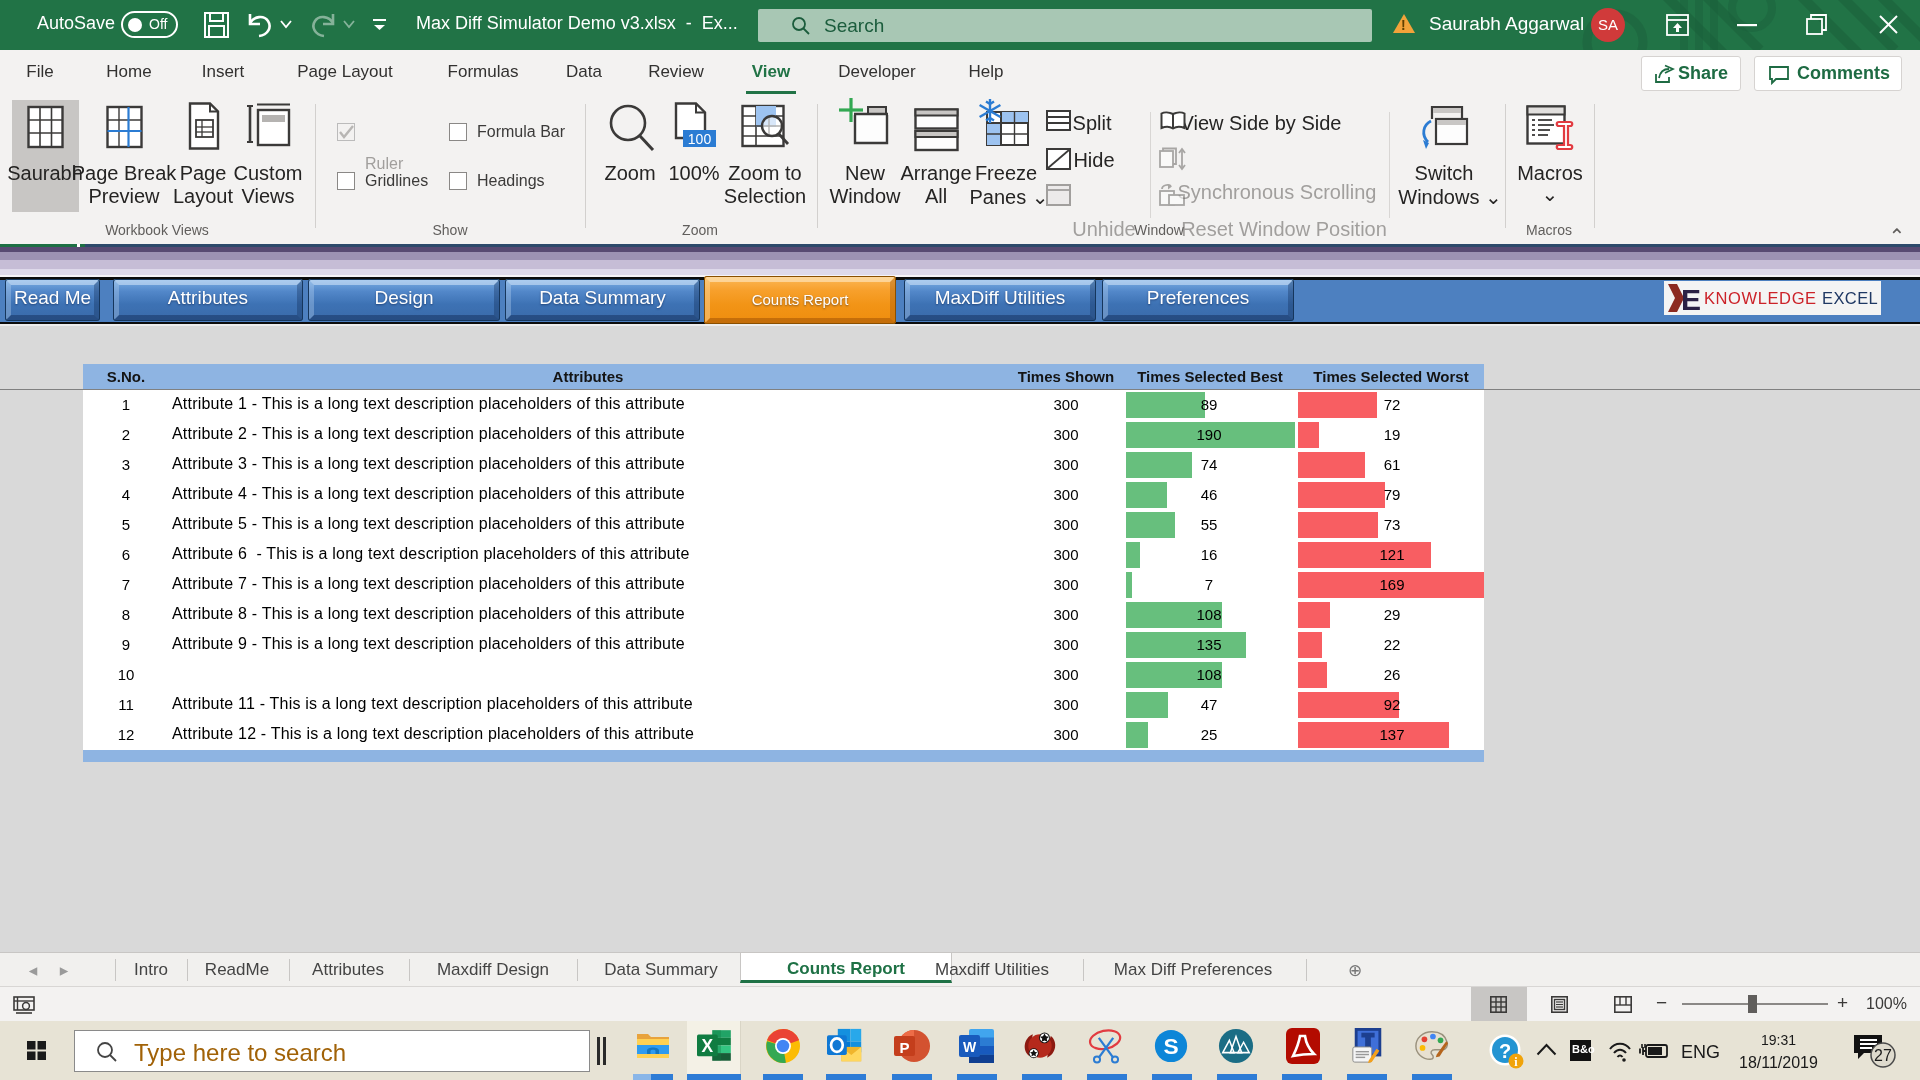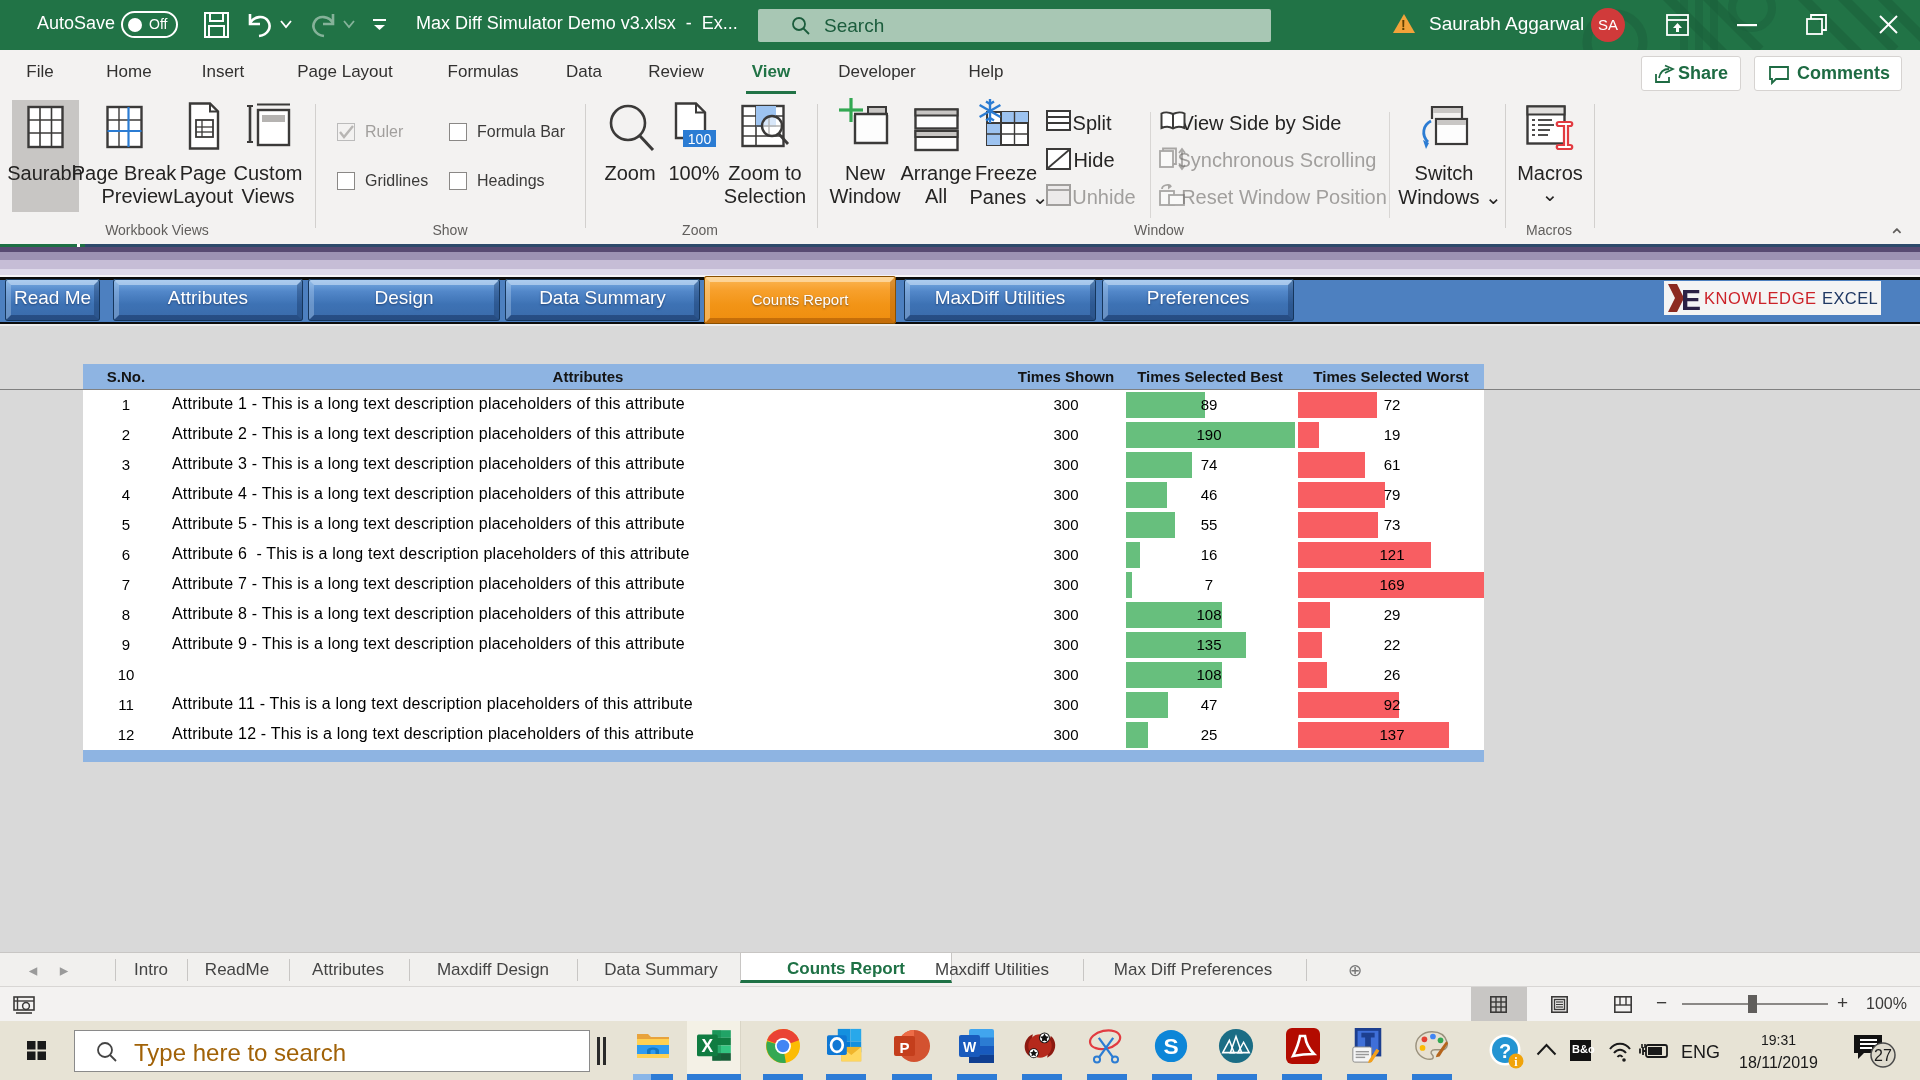--- a/index.html
+++ b/index.html
@@ -6,21 +6,21 @@
 html,body { width:1920px; height:1080px; overflow:hidden; }
 body { font-family:"Liberation Sans", sans-serif; position:relative; background:#d9d9d9; }
 .abs { position:absolute; }
 
 
 #titlebar { position:absolute; left:0; top:0; width:1920px; height:50px; background:#217346; color:#fff; }
 #titlebar .txt { position:absolute; font-size:18px; color:#fff; white-space:nowrap; }
 #autosave-toggle { position:absolute; left:121px; top:11px; width:57px; height:27px; border:2px solid #fff; border-radius:14px; }
 #autosave-toggle .dot { position:absolute; left:5px; top:4.5px; width:14px; height:14px; background:#fff; border-radius:50%; }
 #autosave-toggle .off { position:absolute; left:26px; top:3px; font-size:14px; color:#fff; }
-#searchbox { position:absolute; left:758px; top:9px; width:513px; height:33px; background:#a8c7b4; border-radius:2px; }
+#searchbox { position:absolute; left:758px; top:9px; width:614px; height:33px; background:#a8c7b4; border-radius:2px; }
 #searchbox .mag { position:absolute; left:33px; top:7px; }
 #searchbox .stxt { position:absolute; left:66px; top:6px; font-size:19px; color:#1b5c3c; }
 .sa-circle { position:absolute; left:1591px; top:8px; width:34px; height:34px; border-radius:50%; background:#d03a3a; color:#fff; font-size:15px; text-align:center; line-height:34px; }
 .warn { position:absolute; left:1393px; top:14px; width:0; height:0; border-left:11px solid transparent; border-right:11px solid transparent; border-bottom:19px solid #f2a33a; }
 .warn:after { content:"!"; position:absolute; left:-3px; top:3px; font-size:14px; font-weight:bold; color:#604000; }
 
 
 #tabrow { position:absolute; left:0; top:50px; width:1920px; height:46px; background:#f3f2f1; }
 #tabrow .tab { position:absolute; top:12px; font-size:17px; color:#323130; transform:translateX(-50%); white-space:nowrap; }
 #tabrow .sel { color:#217346; font-weight:bold; }
@@ -29,21 +29,21 @@
 
 
 #ribbon { position:absolute; left:0; top:96px; width:1920px; height:148px; background:#f3f2f1; }
 #ribbon .lbl { position:absolute; font-size:20px; color:#252423; transform:translateX(-50%); white-space:nowrap; }
 #ribbon .glbl { position:absolute; top:126px; font-size:14px; color:#605e5c; transform:translateX(-50%); white-space:nowrap; }
 #ribbon .gdiv { position:absolute; top:8px; width:1px; height:124px; background:#d2d0ce; }
 #ribbon .gdiv2 { position:absolute; top:16px; width:1px; height:106px; background:#d8d6d4; }
 #normalbtn { position:absolute; left:12px; top:4px; width:67px; height:112px; background:#c8c6c4; }
 .cb { position:absolute; width:18px; height:18px; background:#fff; border:1px solid #8a8886; }
 .cblbl { position:absolute; font-size:16px; color:#3b3a39; }
-.graytxt { color:#a19f9d !important; }
+.graytxt { color:#a19f9d !important;margin-top:32px; }
 
 
 #navline1 { position:absolute; left:0; top:244px; width:1920px; height:3px; background:#2d4a6b; }
 #navline1 .grn { position:absolute; left:0; top:0; width:85px; height:3px; background:#1d7044; }
 #navline1 .wht { position:absolute; left:77px; top:0; width:3px; height:3px; background:#fff; }
 #purple { position:absolute; left:0; top:247px; width:1920px; height:28px; }
 #purple .b1 { position:absolute; left:0; top:0; width:1920px; height:5px; background:#574a72; }
 #purple .b2 { position:absolute; left:0; top:5px; width:1920px; height:8px; background:#9c92b3; }
 #purple .b3 { position:absolute; left:0; top:13px; width:1920px; height:9px; background:#c6bdd6; }
 #purple .b4 { position:absolute; left:0; top:22px; width:1920px; height:6px; background:#ded9ea; }
@@ -205,21 +205,21 @@
 <div class="topbtn" style="left:1754px; width:148px;"><span style="margin-left:42px;">Comments</span>
   <svg class="abs" style="left:13px; top:8px;" width="22" height="20" viewBox="0 0 22 20">
     <path d="M 2 2 L 20 2 L 20 14 L 8 14 L 4 18 L 4 14 L 2 14 Z" fill="none" stroke="#1e6b43" stroke-width="1.8"></path>
   </svg>
 </div>
 
 <div id="ribbon">
   <div id="normalbtn"></div>
   <div class="lbl" style="left:45px; top:66px;">Saurabh</div>
   <div class="lbl" style="left:124px; top:66px;">Page Break</div>
-  <div class="lbl" style="left:124px; top:89px;margin-left:13px;">Preview</div>
+  <div class="lbl" style="left:124px; top:89px;">Preview</div>
   <div class="lbl" style="left:203px; top:66px;">Page</div>
   <div class="lbl" style="left:203px; top:89px;">Layout</div>
   <div class="lbl" style="left:268px; top:66px;">Custom</div>
   <div class="lbl" style="left:268px; top:89px;">Views</div>
   <div class="gdiv" style="left:315px;"></div>
 
   <div class="cb" style="left:337px; top:27px; background:#f3f2f1; border-color:#bbb;"></div>
   <div class="cblbl graytxt" style="left:365px; top:27px;">Ruler</div>
   <div class="cb" style="left:449px; top:27px;"></div>
   <div class="cblbl" style="left:477px; top:27px;">Formula Bar</div>

